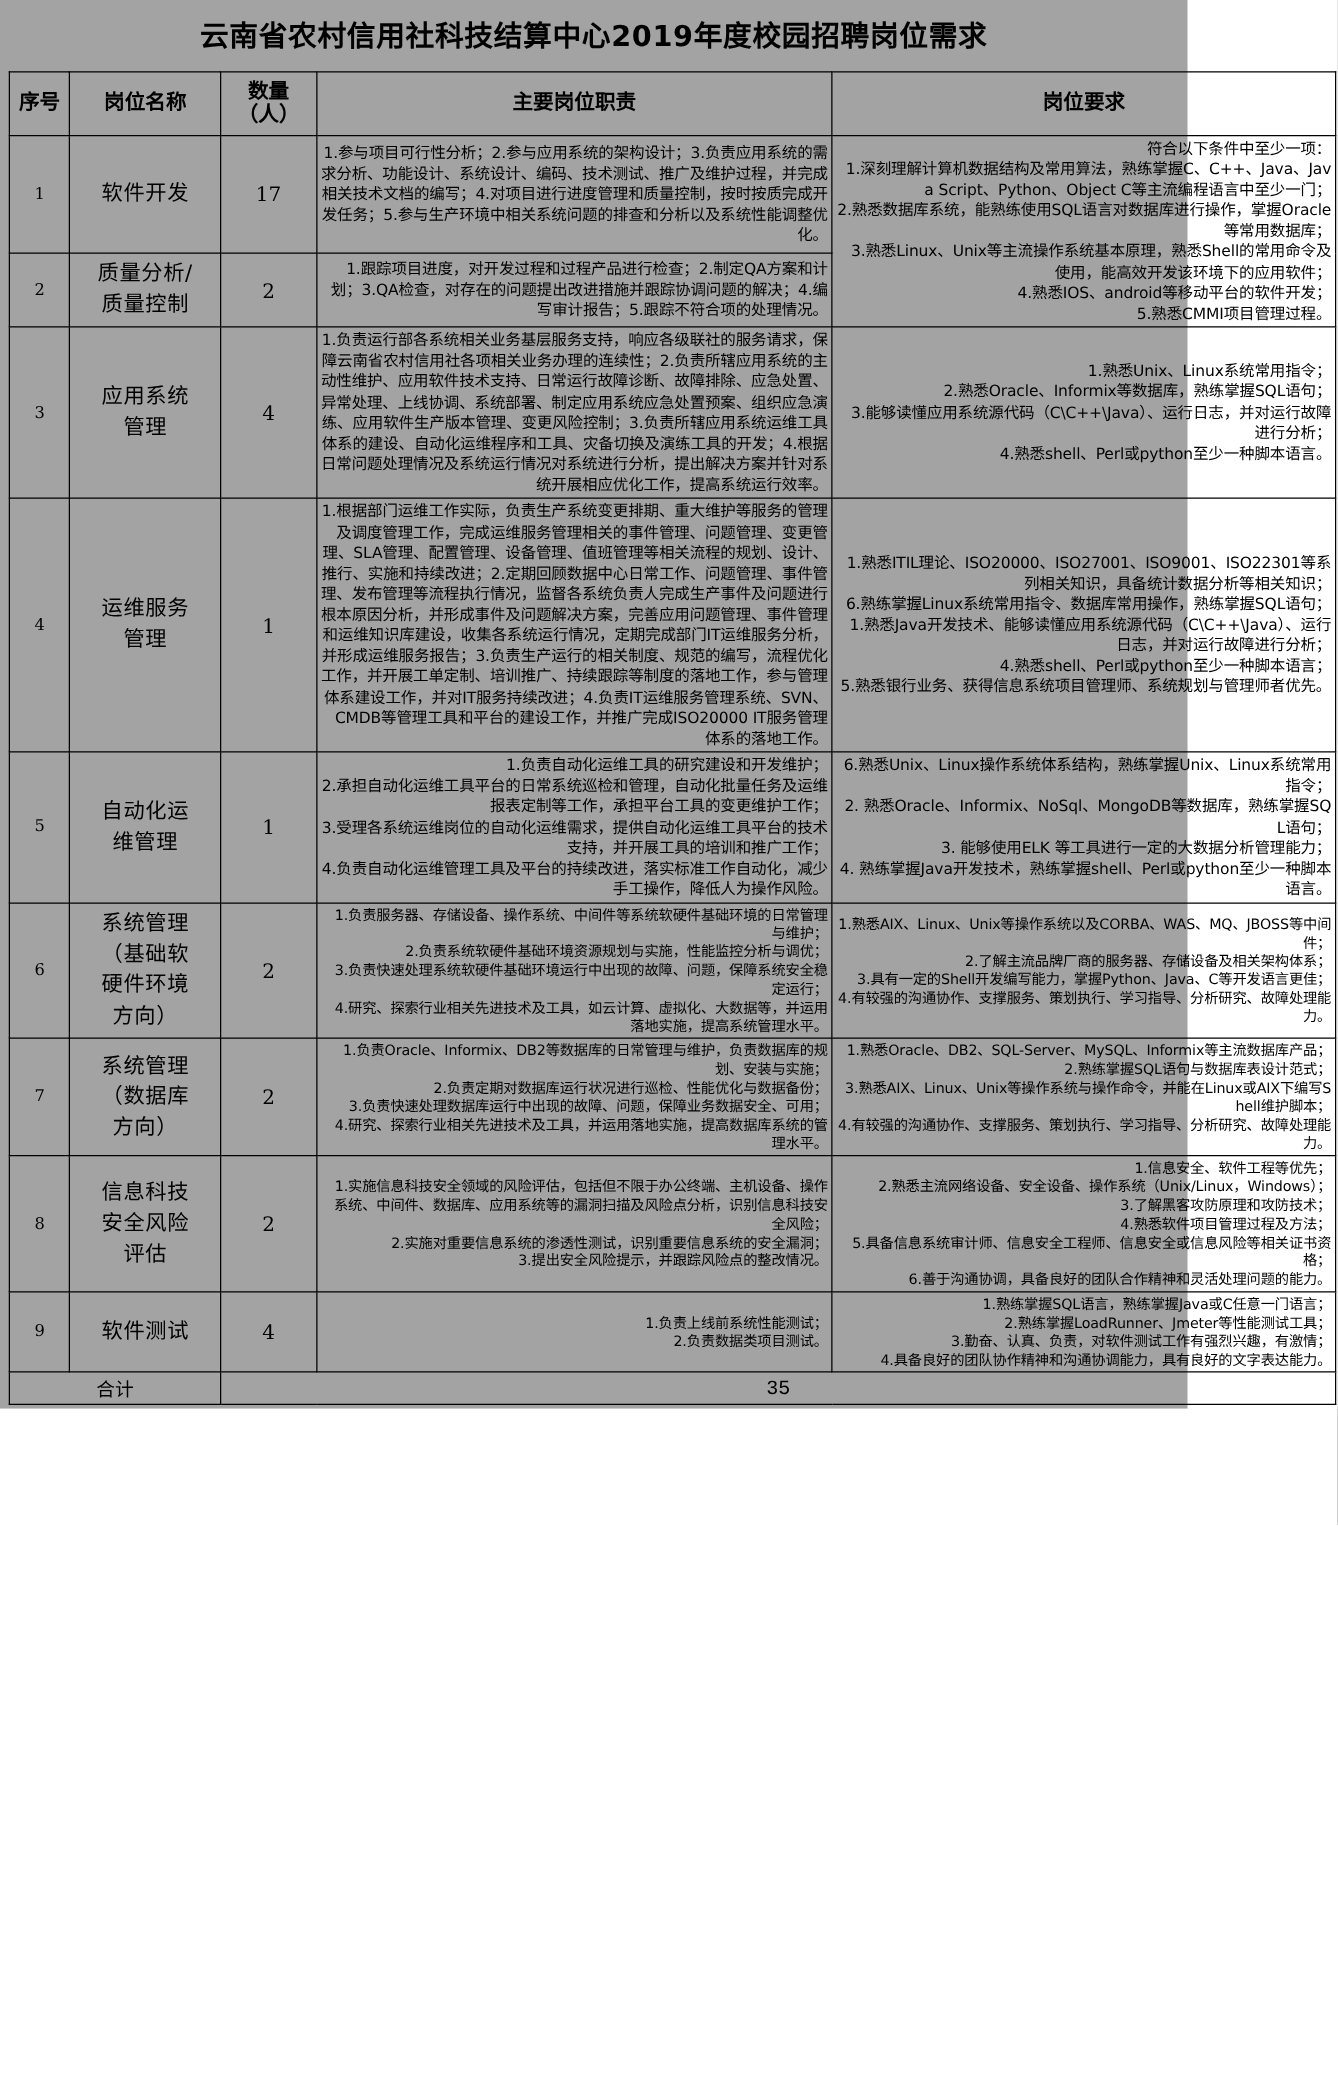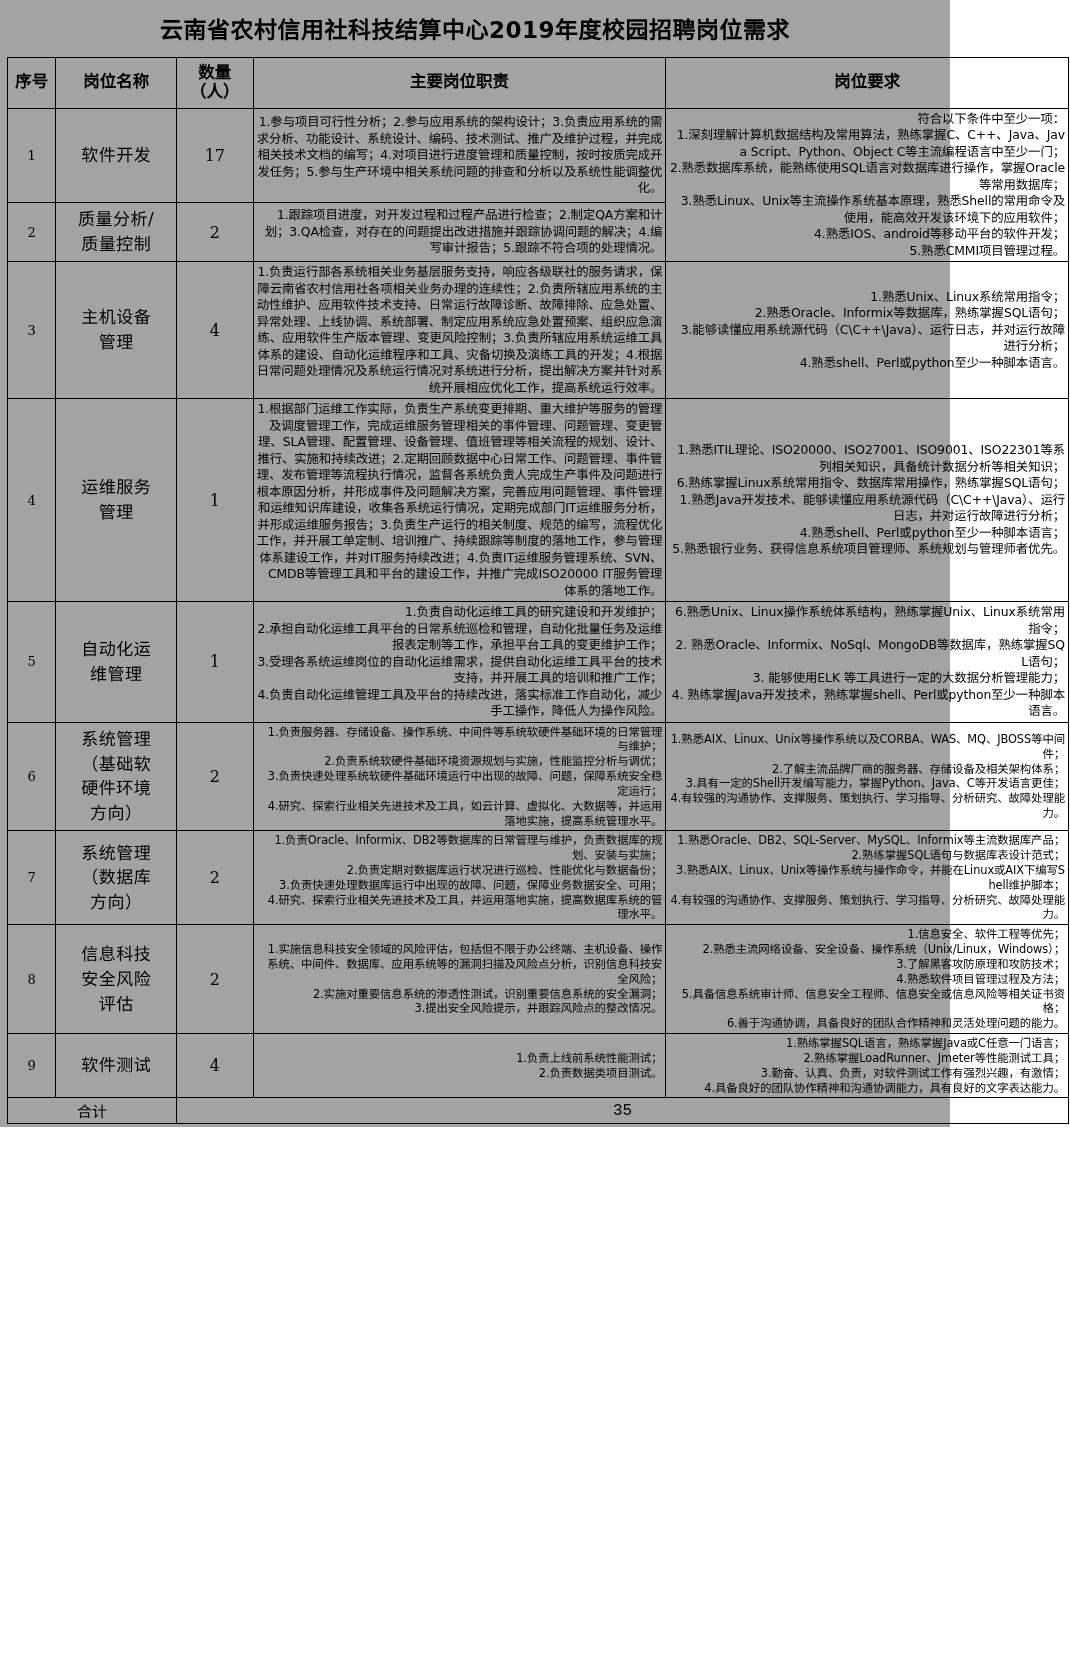--- a/index.html
+++ b/index.html
@@ -150,21 +150,21 @@
             <div>质量控制</div>
           </td>
           <td class="c-qty">2</td>
           <td class="c-text">
             <p>1.跟踪项目进度，对开发过程和过程产品进行检查；2.制定QA方案和计划；3.QA检查，对存在的问题提出改进措施并跟踪协调问题的解决；4.编写审计报告；5.跟踪不符合项的处理情况。</p>
           </td>
         </tr>
         <tr>
           <td class="c-no">3</td>
           <td class="c-name">
-            <div>主机设备</div>
+            <div>应用系统</div>
             <div>管理</div>
           </td>
           <td class="c-qty">4</td>
           <td class="c-text">
             <p>1.负责运行部各系统相关业务基层服务支持，响应各级联社的服务请求，保障云南省农村信用社各项相关业务办理的连续性；2.负责所辖应用系统的主动性维护、应用软件技术支持、日常运行故障诊断、故障排除、应急处置、异常处理、上线协调、系统部署、制定应用系统应急处置预案、组织应急演练、应用软件生产版本管理、变更风险控制；3.负责所辖应用系统运维工具体系的建设、自动化运维程序和工具、灾备切换及演练工具的开发；4.根据日常问题处理情况及系统运行情况对系统进行分析，提出解决方案并针对系统开展相应优化工作，提高系统运行效率。</p>
           </td>
           <td class="c-text">
             <p>1.熟悉Unix、Linux系统常用指令；</p>
             <p>2.熟悉Oracle、Informix等数据库，熟练掌握SQL语句；</p>
             <p>3.能够读懂应用系统源代码（C\C++\Java）、运行日志，并对运行故障进行分析；</p>

